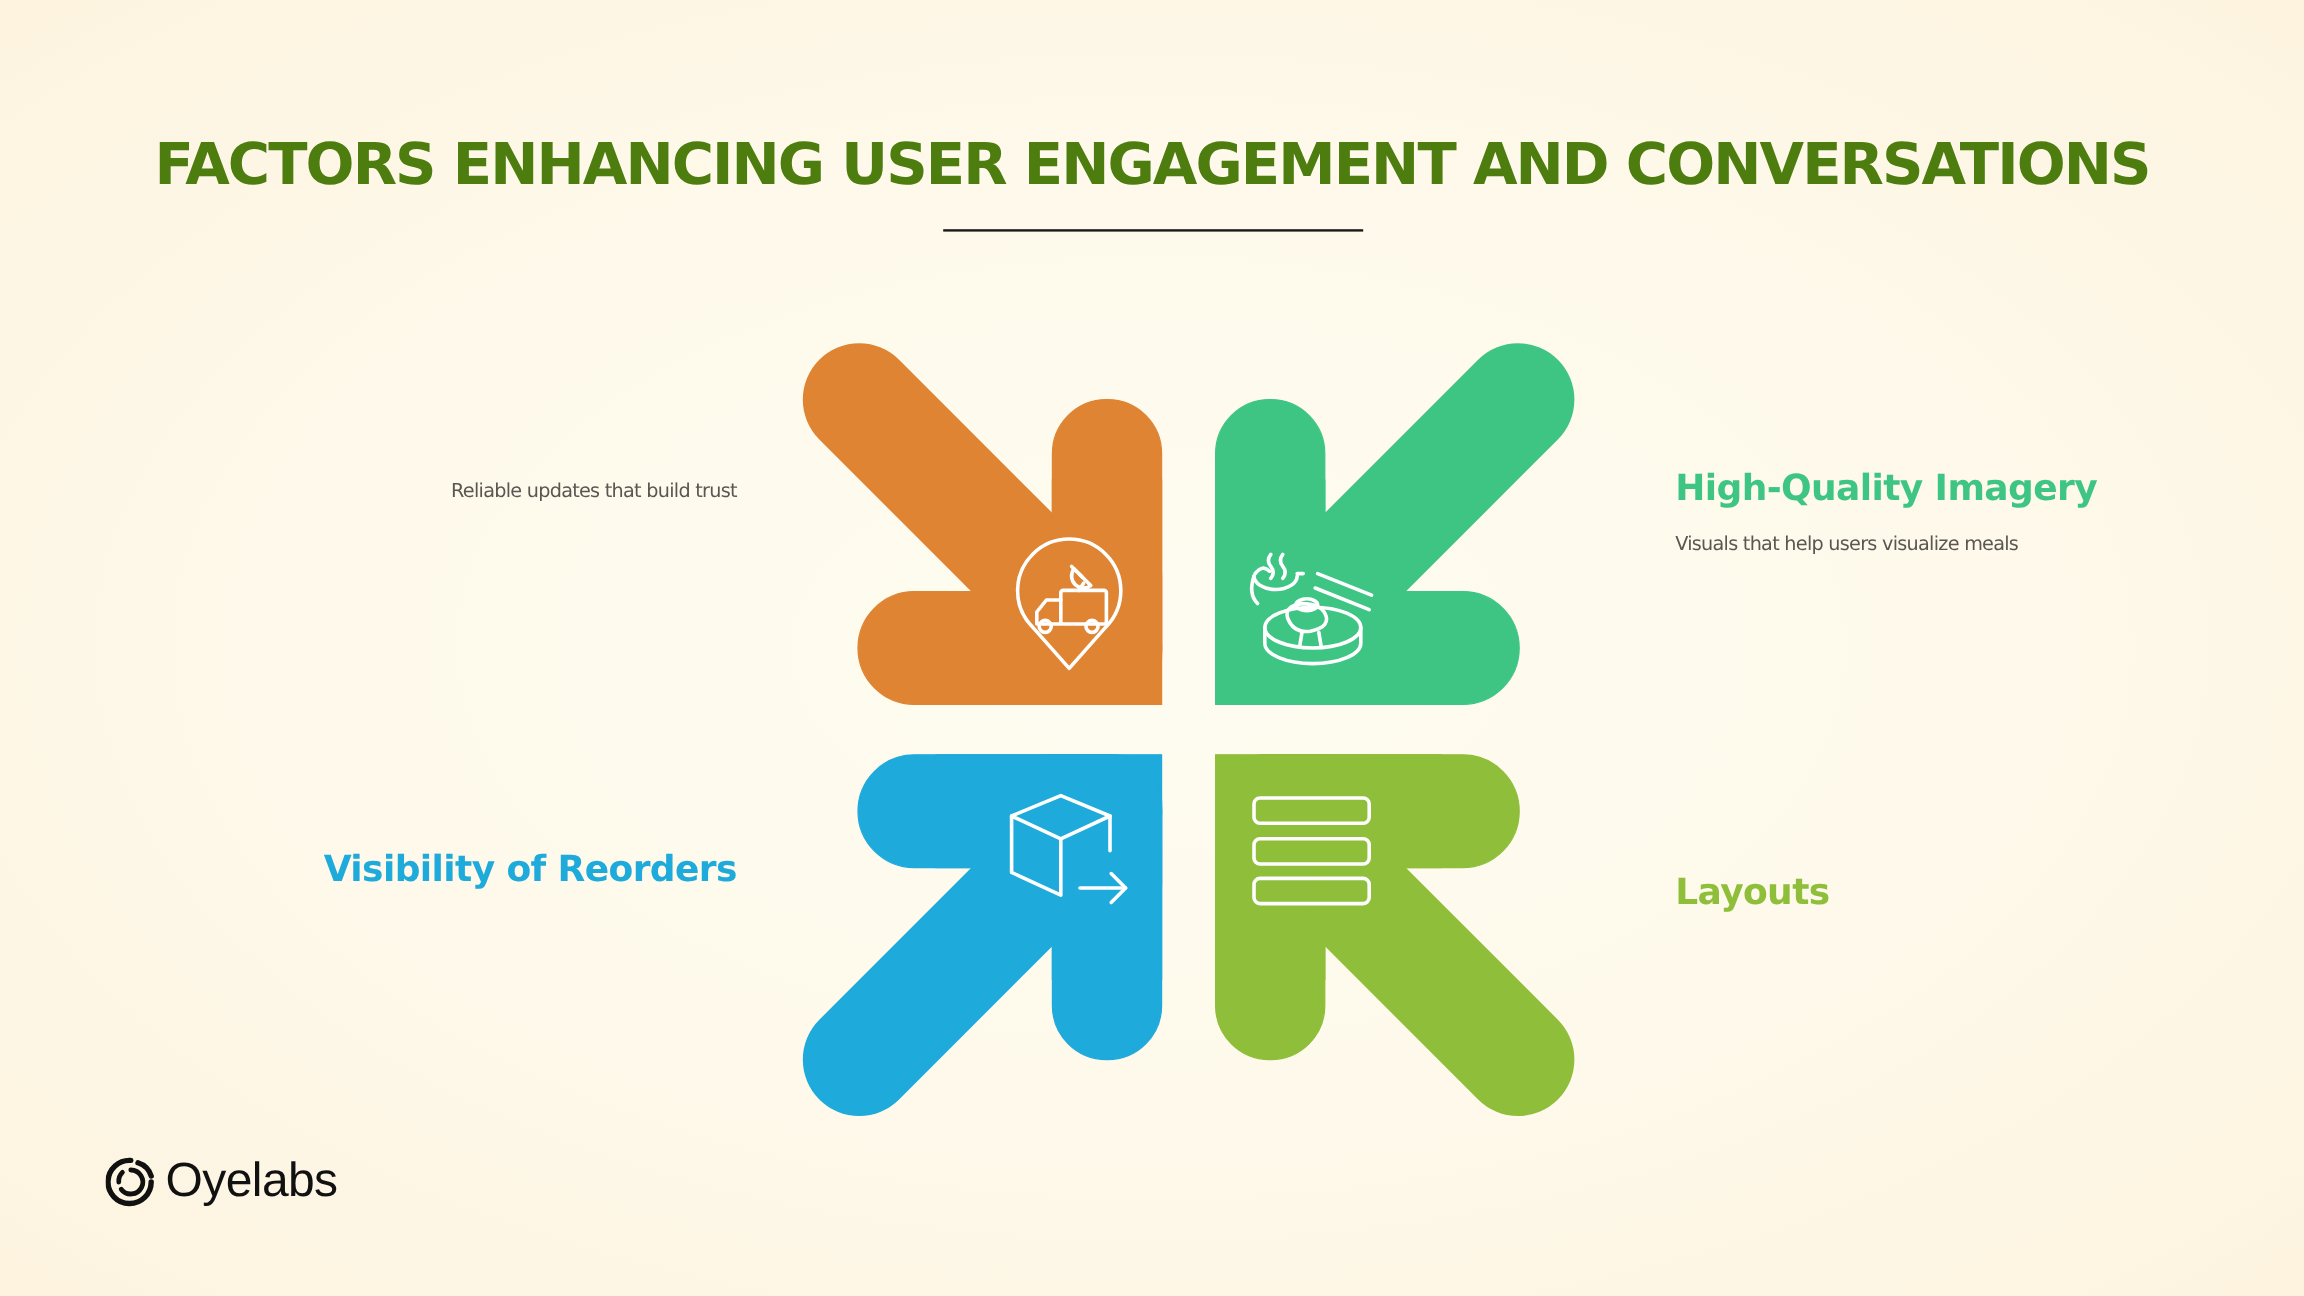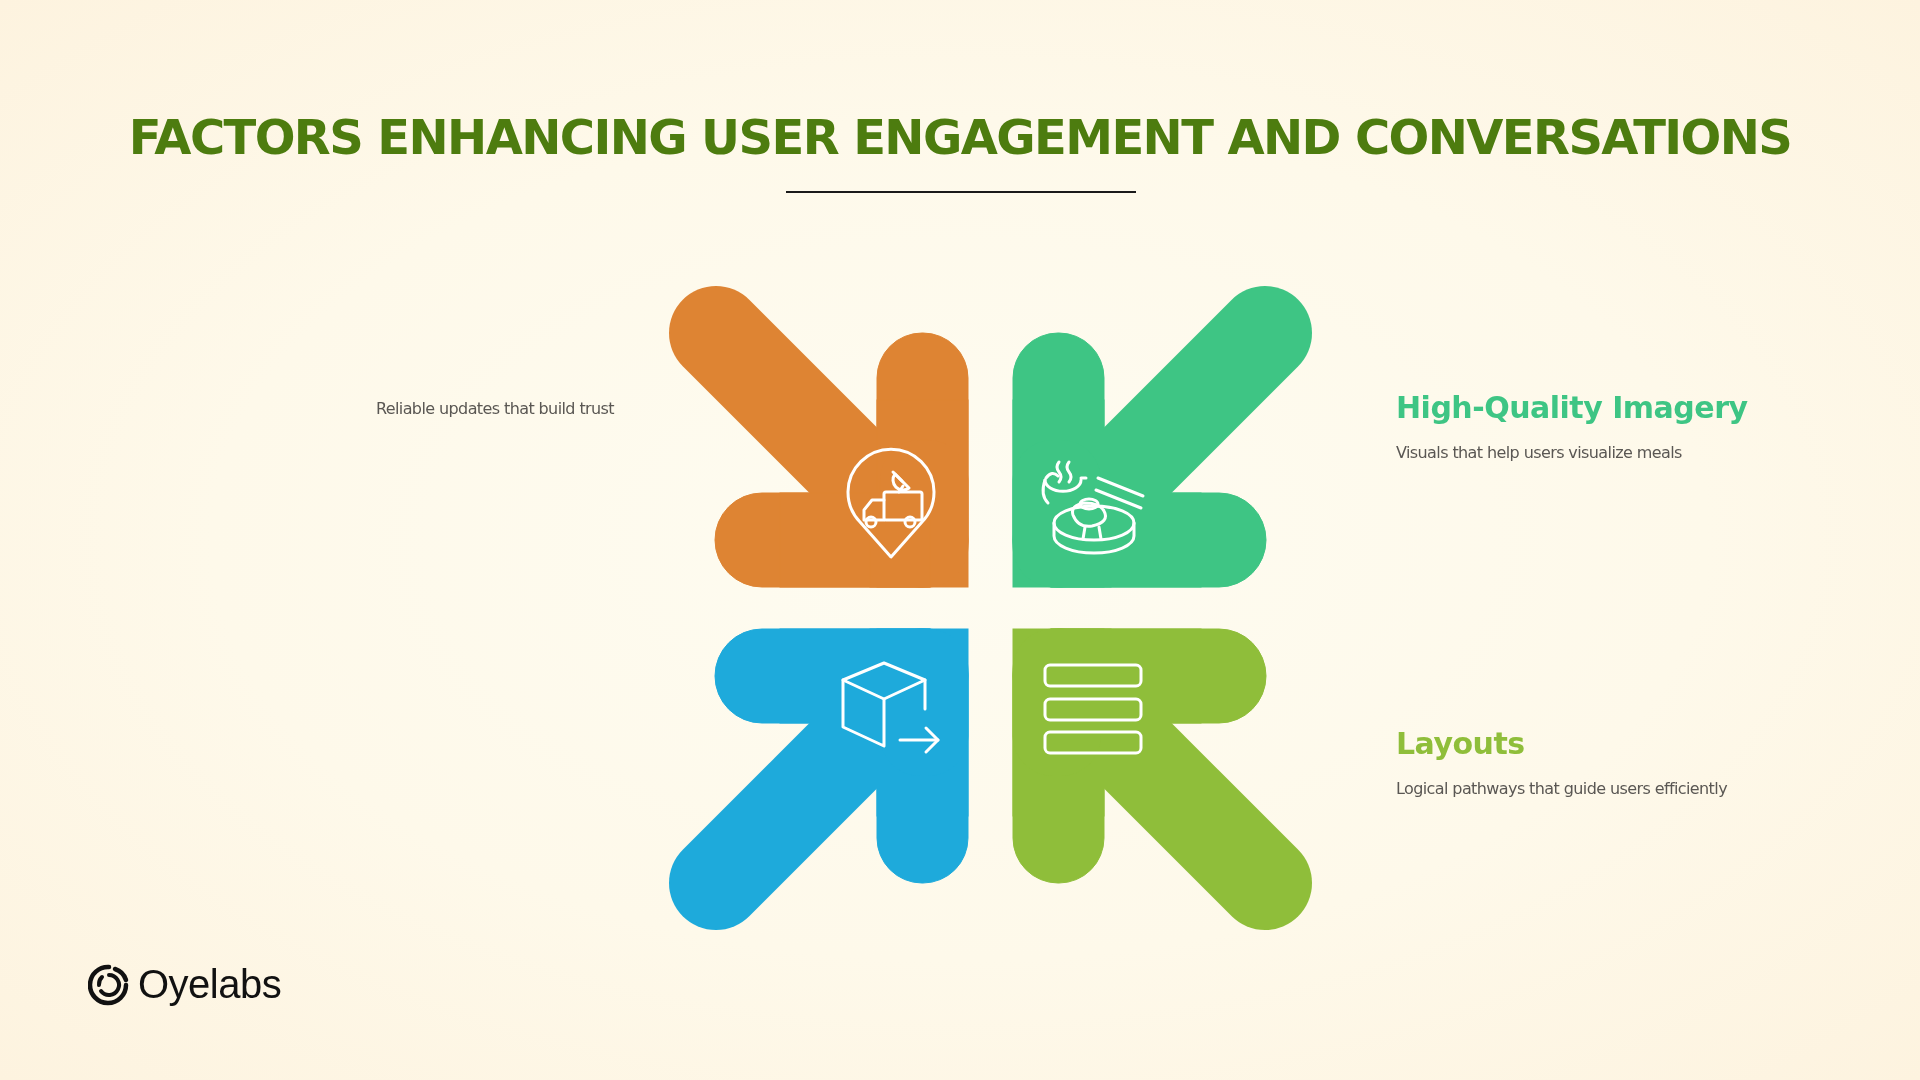--- a/index.html
+++ b/index.html
@@ -126,28 +126,28 @@
 <div class="block left" style="right: 1306px; top: 383px; width: 440px;">
   <p>Reliable updates that build trust</p>
 </div>
 
 <div class="block right" style="left: 1369px; top: 389px; width: 420px;">
   <h2 style="color:#3ec584;">High-Quality Imagery</h2>
   <p style="width:400px;">Visuals that help users visualize meals</p>
 </div>
 
 <div class="block left" style="right: 1306px; top: 706px; width: 440px;">
+  <h2 style="color:#1eaadb;">Visibility of Reorders</h2>
 </div>
 
 <div class="block right" style="left: 1369px; top: 687px; width: 420px;">
   <h2 style="color:#8fbe3a;">
     <br>
     <span>Layouts</span>
   </h2>
-  <p style="width:380px;">Logical pathways that guide users efficiently</p>
 </div>
 
 <div class="logo">
   <svg width="42" height="44" viewBox="0 0 42 44">
     <path d="M21 4 A18 18 0 1 0 38 22" fill="none" stroke="#111" stroke-width="4.5" stroke-linecap="round"></path>
     <path d="M27 6 A17 17 0 0 1 38 17" fill="none" stroke="#111" stroke-width="4.5" stroke-linecap="round"></path>
     <path d="M21 12 A10 10 0 1 1 13 28" fill="none" stroke="#111" stroke-width="4" stroke-linecap="round"></path>
     <path d="M11 22 A10 10 0 0 1 14 14" fill="none" stroke="#111" stroke-width="4" stroke-linecap="round"></path>
   </svg>
   <span>Oyelabs</span>

